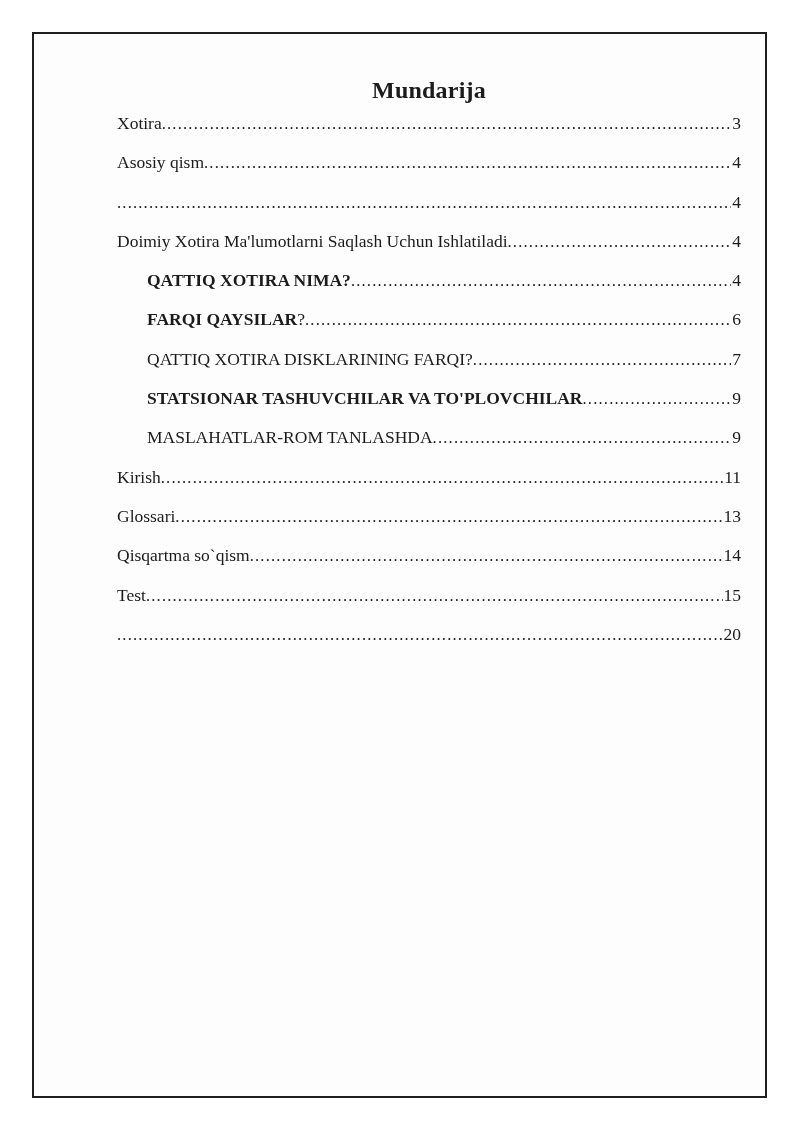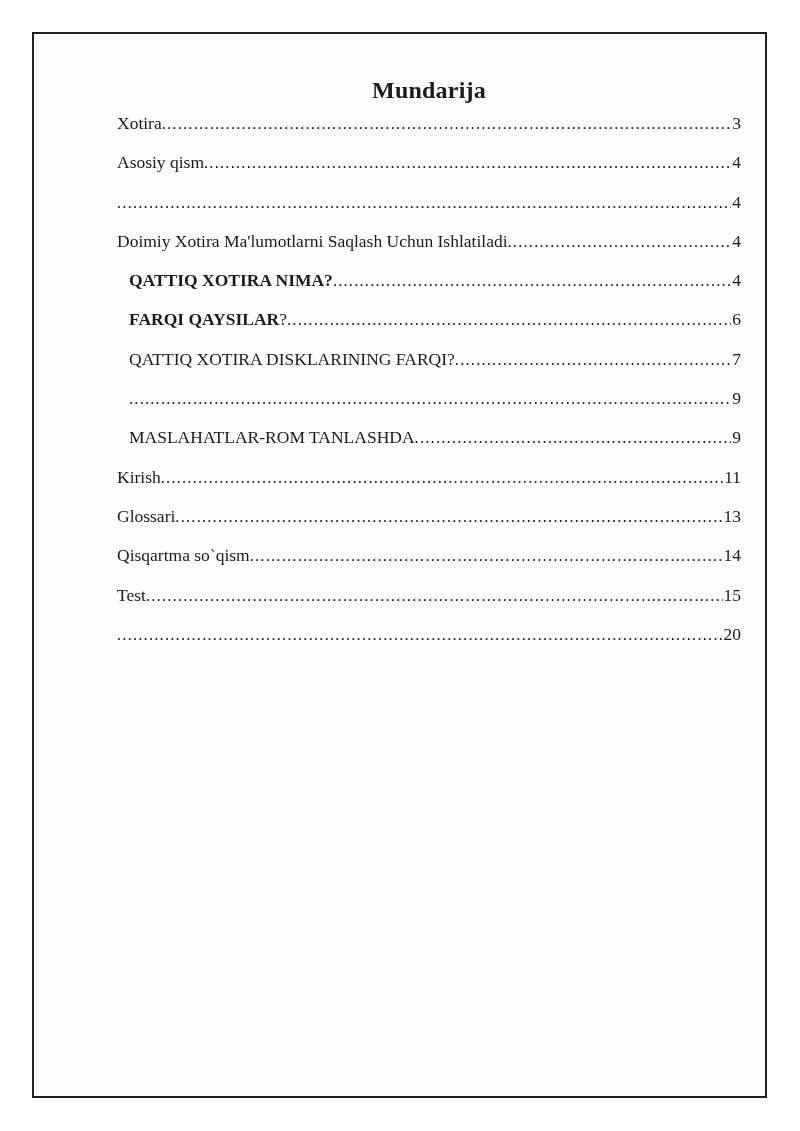--- a/index.html
+++ b/index.html
@@ -40,21 +40,21 @@
   }
   .toc-row {
     display: flex;
     align-items: baseline;
     font-size: 17.5px;
     line-height: 23.5px;
     margin-bottom: 15.8px;
     white-space: nowrap;
   }
   .toc-row.indent {
-    margin-left: 12px;
+    margin-left: 30px;
     justify-content: flex-end;
   }
   .toc-label { flex: 0 0 auto; }
   .toc-label.bold { font-weight: bold; }
   .toc-suffix { flex: 0 0 auto; font-weight: normal; }
   .dot-leader {
     flex: 1 1 auto;
     overflow: hidden;
     min-width: 0;
     letter-spacing: 1.2px;
@@ -109,20 +109,21 @@
     <span class="dot-leader">............................................................................................................................................................................................................................</span>
     <span class="toc-page">6</span>
   </div>
         <div class="toc-row indent">
     <span class="toc-label">QATTIQ XOTIRA DISKLARINING FARQI?</span>
 
     <span class="dot-leader">............................................................................................................................................................................................................................</span>
     <span class="toc-page">7</span>
   </div>
         <div class="toc-row indent">
+    <span class="toc-label bold">STATSIONAR TASHUVCHILAR VA TO'PLOVCHILAR</span>
 
     <span class="dot-leader">............................................................................................................................................................................................................................</span>
     <span class="toc-page">9</span>
   </div>
         <div class="toc-row indent">
     <span class="toc-label">MASLAHATLAR-ROM TANLASHDA</span>
 
     <span class="dot-leader">............................................................................................................................................................................................................................</span>
     <span class="toc-page">9</span>
   </div>

